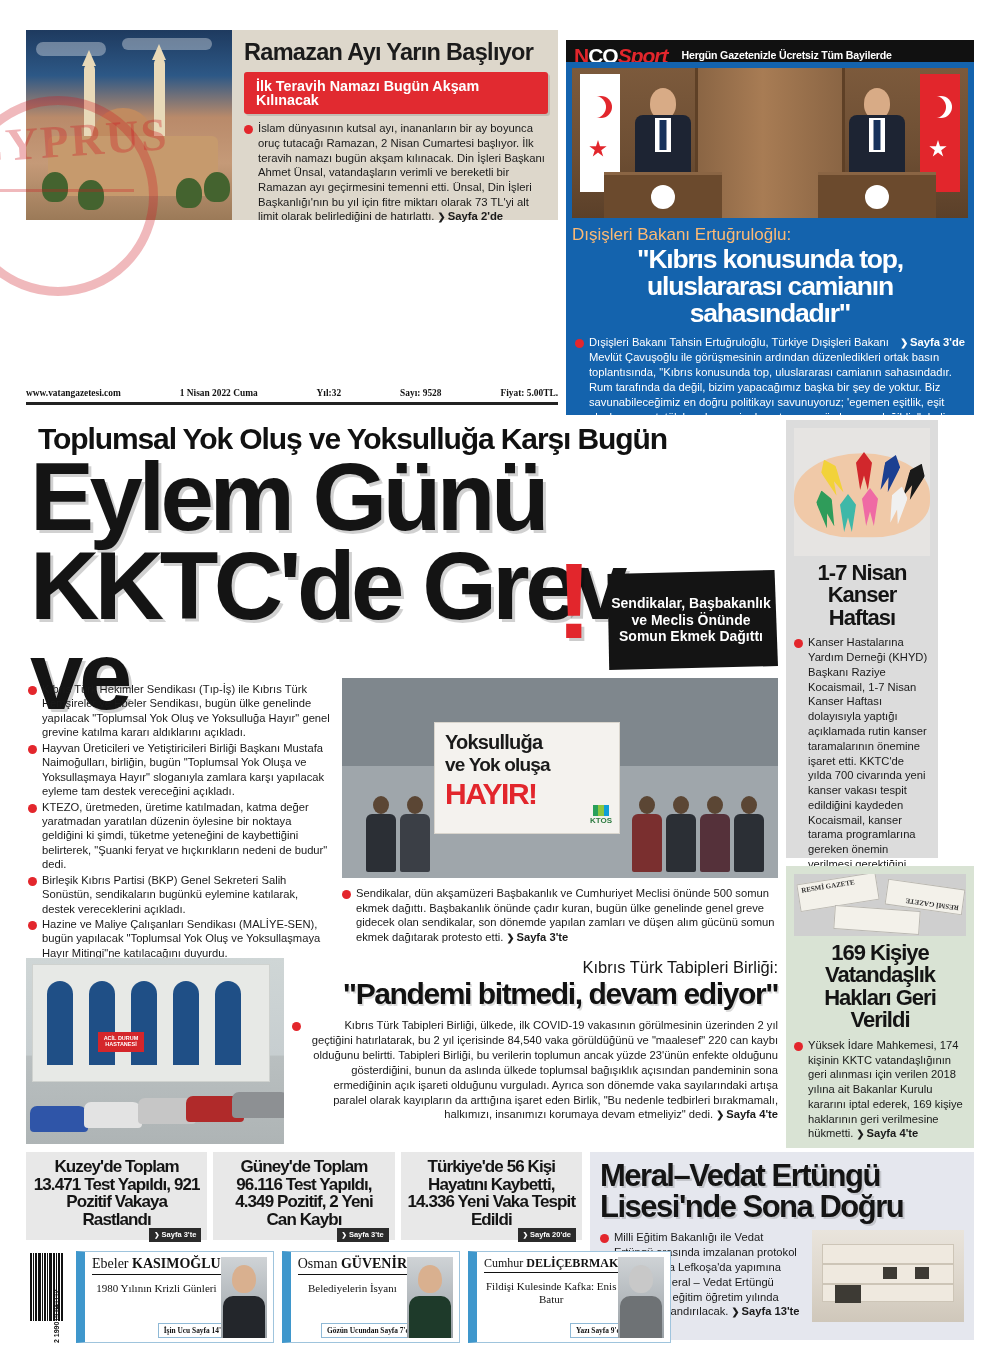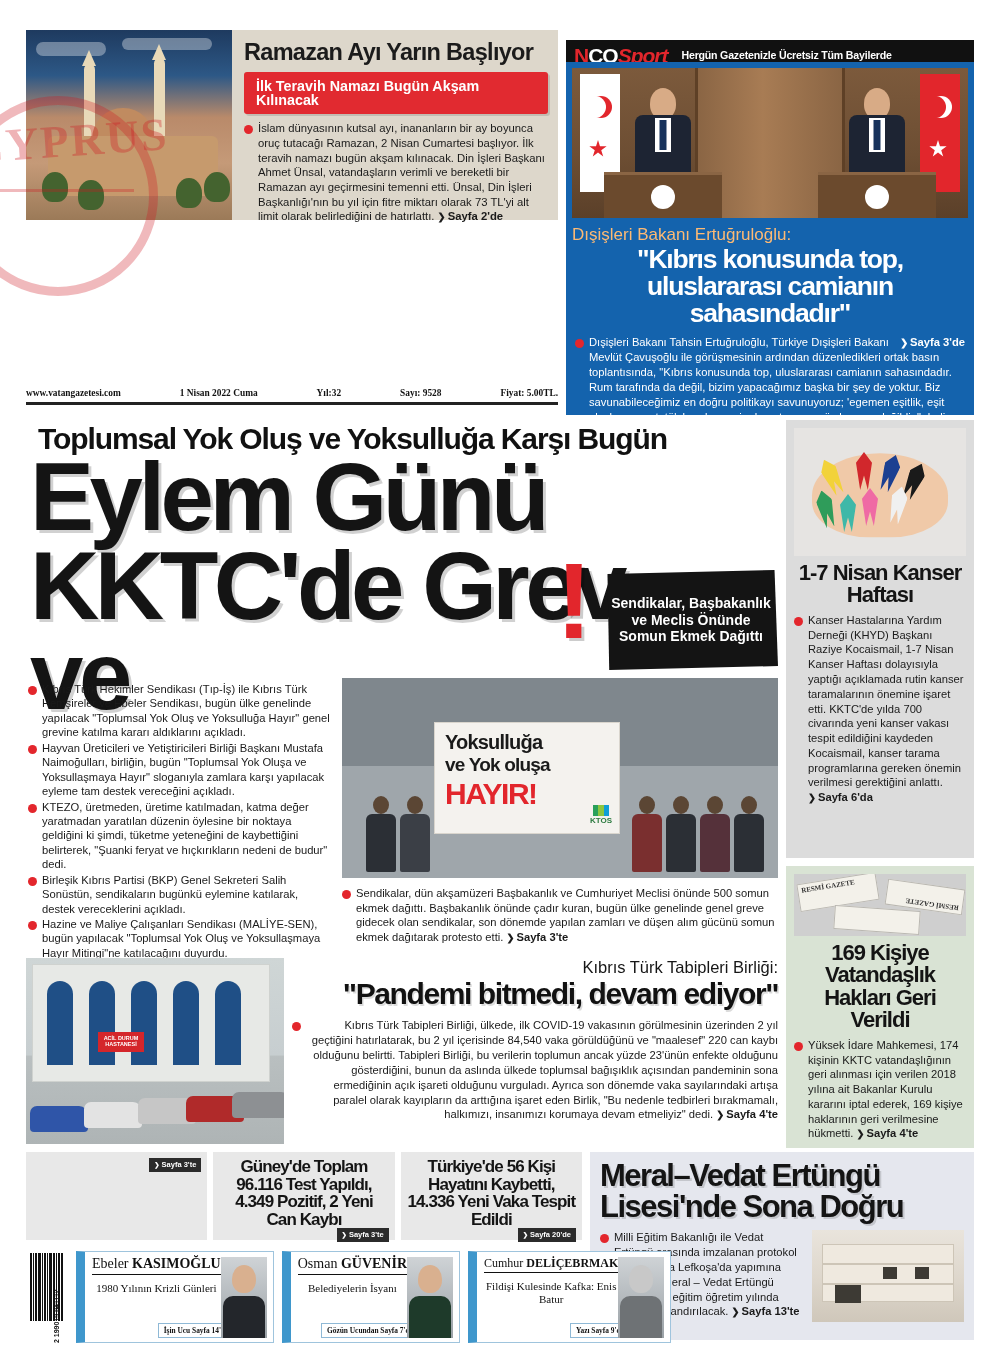--- a/index.html
+++ b/index.html
@@ -265,21 +265,21 @@
   .ppl .h { width:16px; height:18px; border-radius:50%; background:#5b4634; margin:0 auto; }
   .ppl .b { width:30px; height:58px; border-radius:6px 6px 2px 2px; }
 
   .protest-cap {
     position:absolute; left:342px; top:886px; width:436px;
     font: 400 11.2px/1.30 "Liberation Sans", sans-serif; color:#1a1a1a;
   }
 
   
   .side-cancer {
-    position:absolute; left:786px; top:420px; width:188px; height:438px;
+    position:absolute; left:786px; top:420px; width:152px; height:438px;
     background:#dcdcdc; padding:8px;
   }
   .ribbons-img {
     width:100%; height:128px; background:#e6e4e2; position:relative; overflow:hidden;
   }
   .palm {
     position:absolute; left:50%; top:50%; transform:translate(-50%,-46%);
     width:136px; height:84px; background:#f0c9a8; border-radius:50% 50% 42% 42%;
   }
   .rb {
@@ -628,20 +628,21 @@
       <div class="para pd-body">
         <span class="bullet"></span>
         <p><span>Kıbrıs Türk Tabipleri Birliği, ülkede, ilk COVID-19 vakasının görülmesinin üzerinden 2 yıl geçtiğini hatırlatarak, bu 2 yıl içerisinde 84,540 vaka görüldüğünü ve "maalesef" 220 can kaybı olduğunu belirtti. Tabipleri Birliği, bu verilerin toplumun ancak yüzde 23'ünün enfekte olduğunu gösterdiğini, bunun da aslında ülkede toplumsal bağışıklık açısından pandeminin sona ermediğinin açık işareti olduğunu vurguladı. Ayrıca son dönemde vaka sayılarındaki artışa paralel olarak kayıpların da arttığına işaret eden Birlik, "Bu nedenle tedbirleri bırakmamalı, halkımızı, insanımızı korumaya devam etmeliyiz" dedi.</span>
            <span class="jump">Sayfa 4'te</span></p>
       </div>
     </div>
   </div>
 
   <div class="stats">
     <div class="stat">
+      <h4>Kuzey'de Toplam 13.471 Test Yapıldı, 921 Pozitif Vakaya Rastlandı</h4>
       <span class="sj">Sayfa 3'te</span>
     </div>
     <div class="stat">
       <h4>Güney'de Toplam 96.116 Test Yapıldı, 4.349 Pozitif, 2 Yeni Can Kaybı</h4>
       <span class="sj">Sayfa 3'te</span>
     </div>
     <div class="stat">
       <h4>Türkiye'de 56 Kişi Hayatını Kaybetti, 14.336 Yeni Vaka Tespit Edildi</h4>
       <span class="sj">Sayfa 20'de</span>
     </div>

